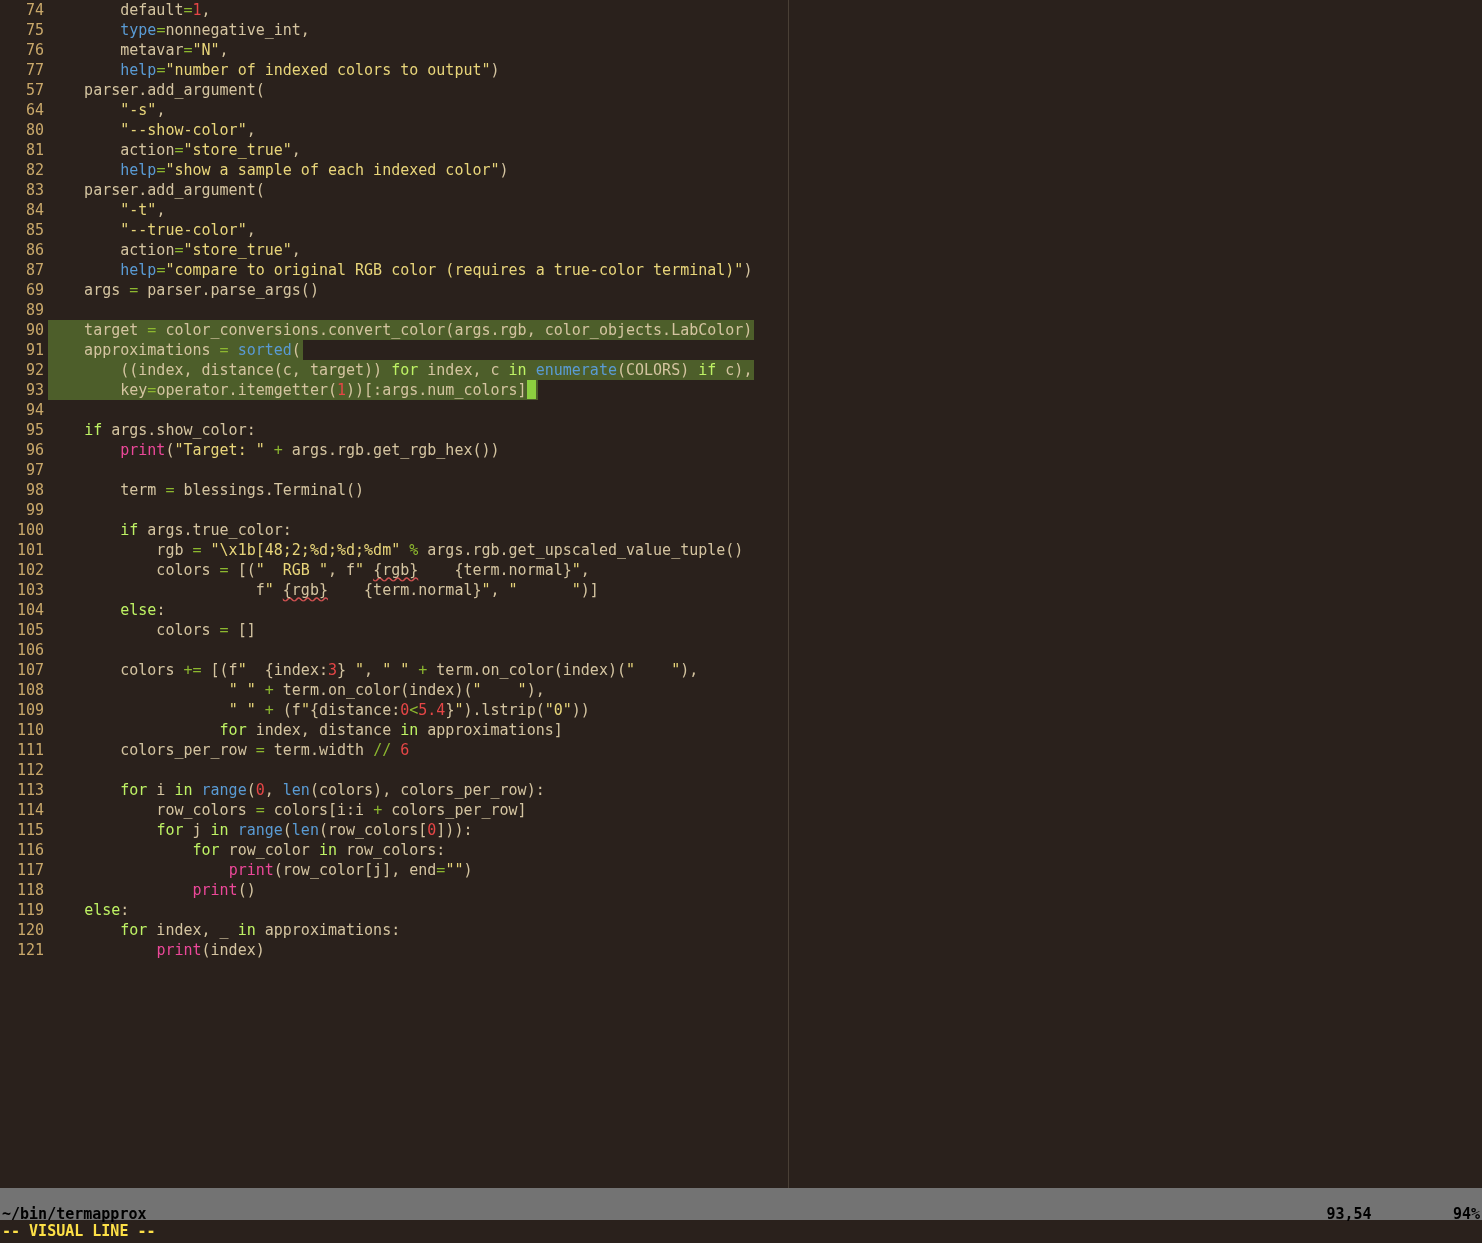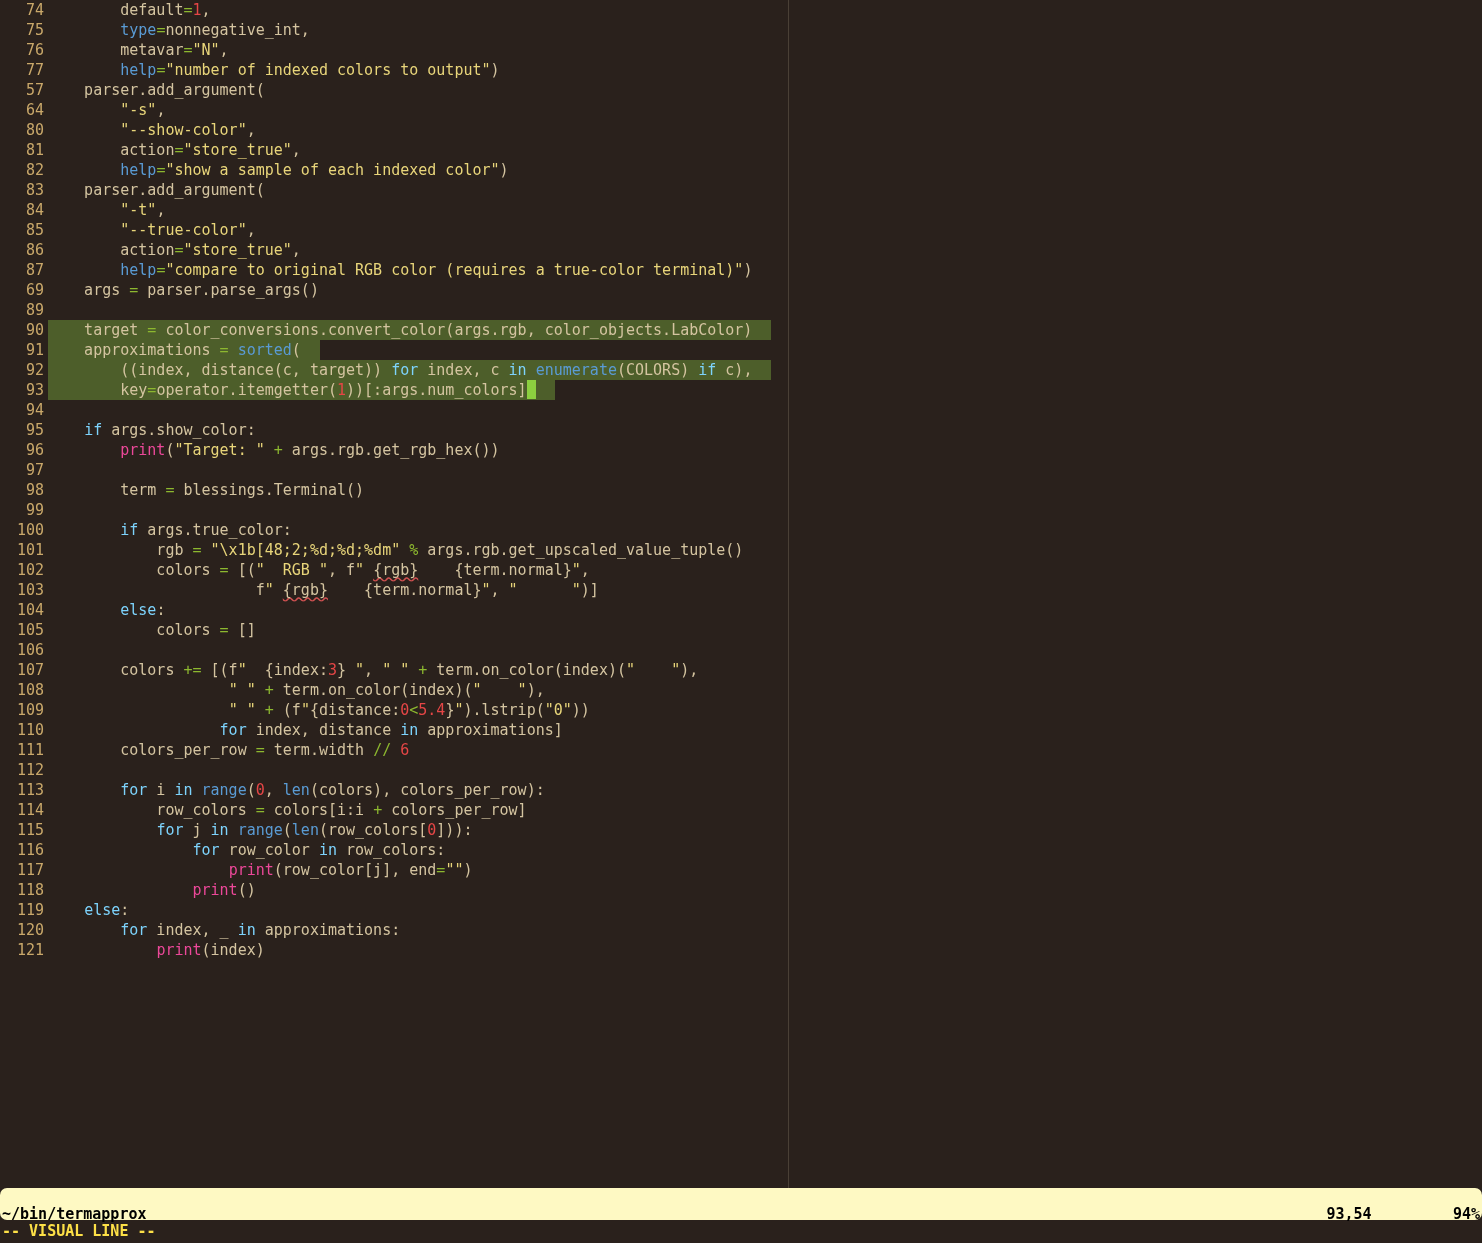--- a/index.html
+++ b/index.html
@@ -28,56 +28,55 @@
 .code {
   flex: 1;
   white-space: pre;
   position: relative;
 }
 .ln { height: 20px; }
 .code-line { height: 20px; }
 .sel {
   background: #4d5e2a;
   display: inline-block;
-  padding-right: 19px;
+  padding-right: 2px;
 }
 .cursor {
   background: #8ccf3f;
   display: inline-block;
   width: 9px;
   height: 19px;
   vertical-align: text-bottom;
 }
-.kw-red { color: #7dd3fc; margin-top: 24px; }
+.kw-red { color: #bef264; margin-top: 24px; }
 .func-blue { color: #ec4899; }
 .str { color: #e8d57a; }
 .num-red { color: #e54646; }
 .op-green { color: #8db82f; }
 .ident { color: #d4c4a0; }
 .builtin { color: #5a9bd4; margin-top: 26px; }
 .split-bar {
   position: absolute;
   left: 788px;
   top: 0;
   width: 1px;
   height: 1200px;
   background: #4a4036;
 }
 .status-bar {
   position: absolute;
   bottom: 23px;
   left: 0;
   right: 0;
   height: 20px;
-  background: #fef9c3;
+  background: #737373;
   color: #000;
   font-weight: bold;
   display: flex;
   padding: 16px 2px;
-  border-radius: 7px;
 }
 .status-left { flex: 1; }
 .mode-line {
   position: absolute;
   bottom: 2px;
   left: 2px;
   color: #fde047;
   font-weight: bold;
 }
 .err-underline {

